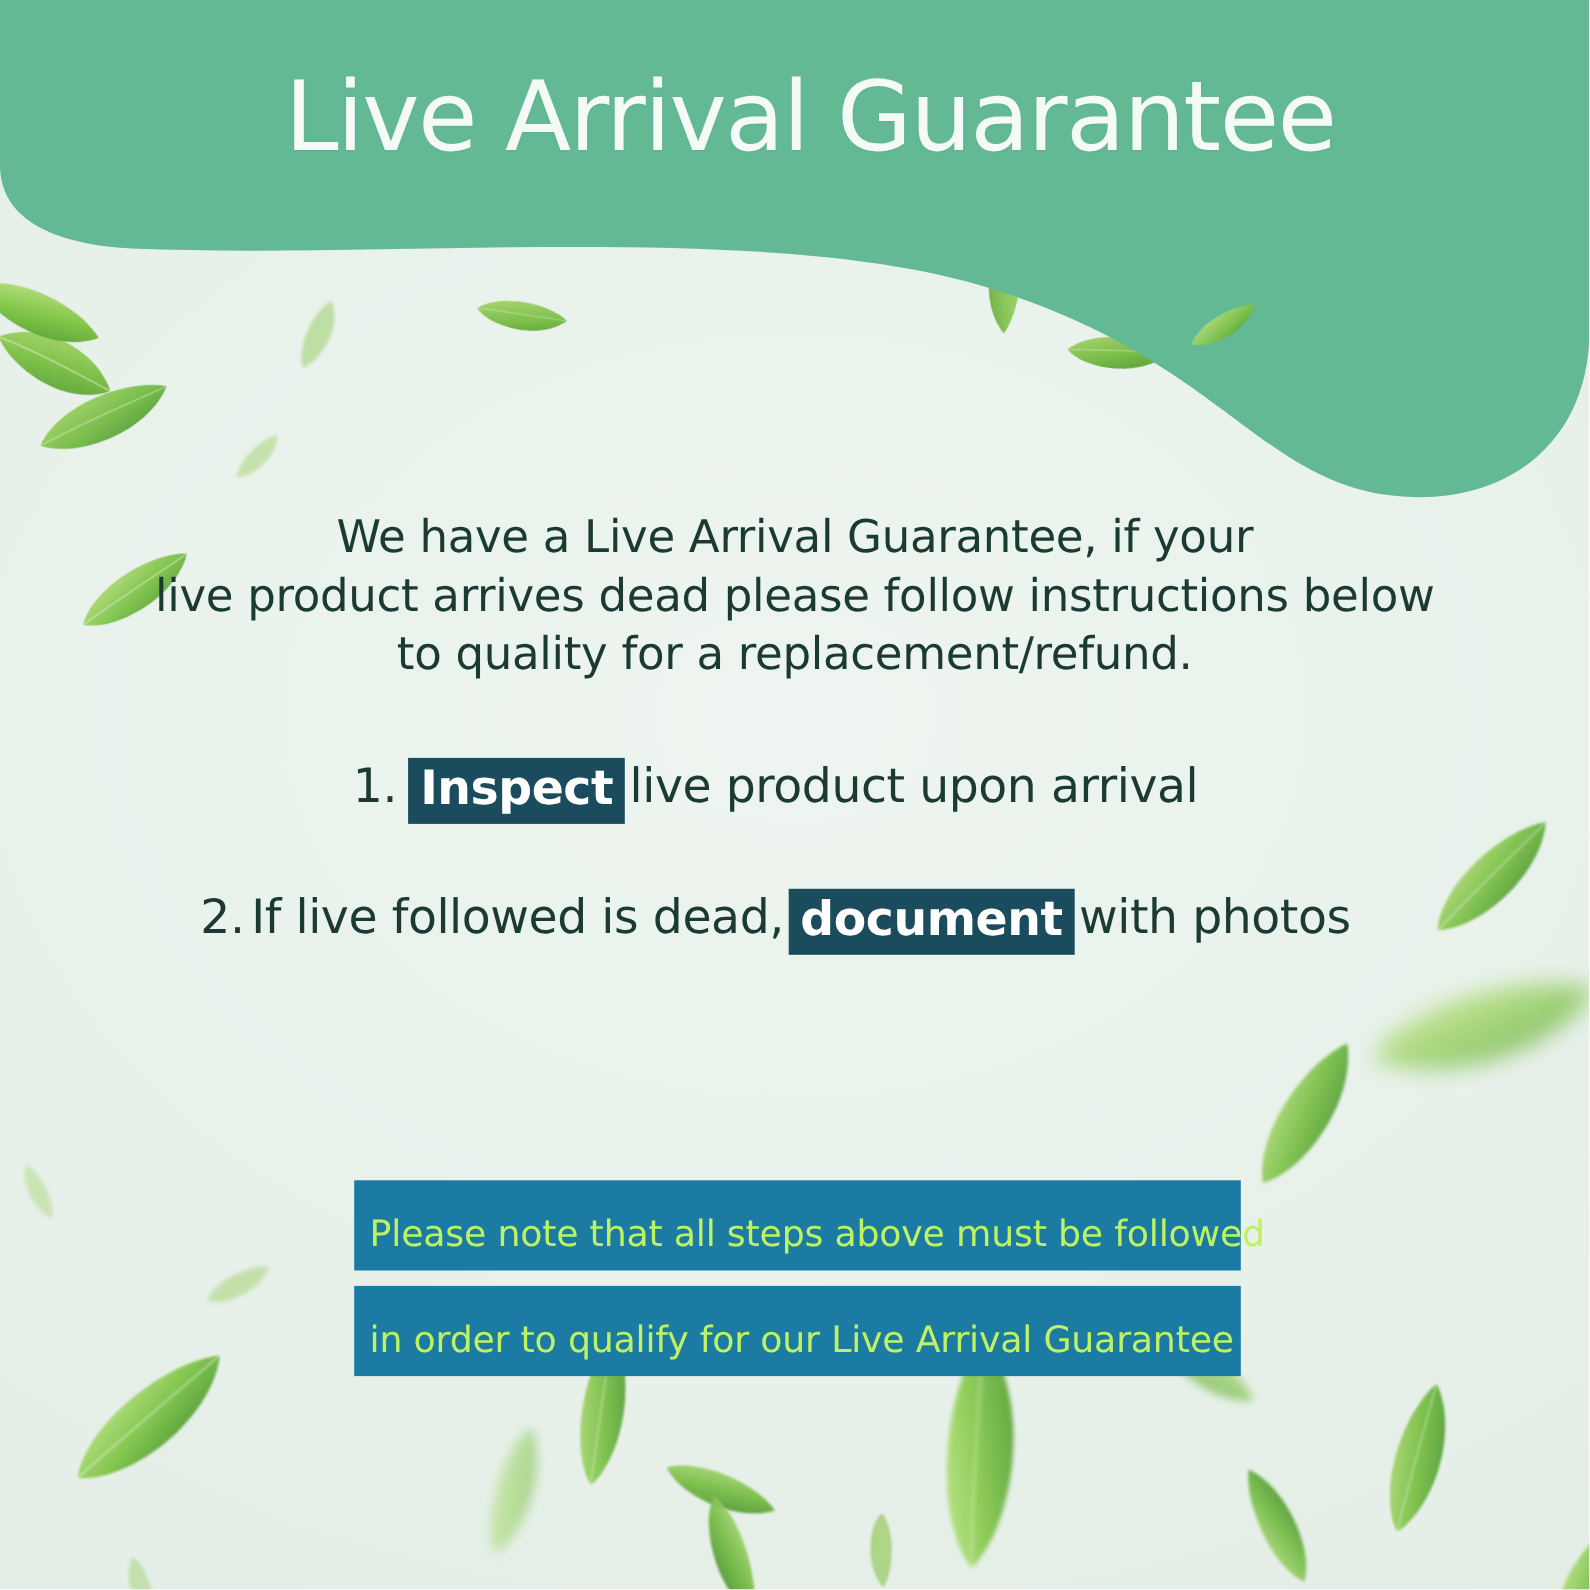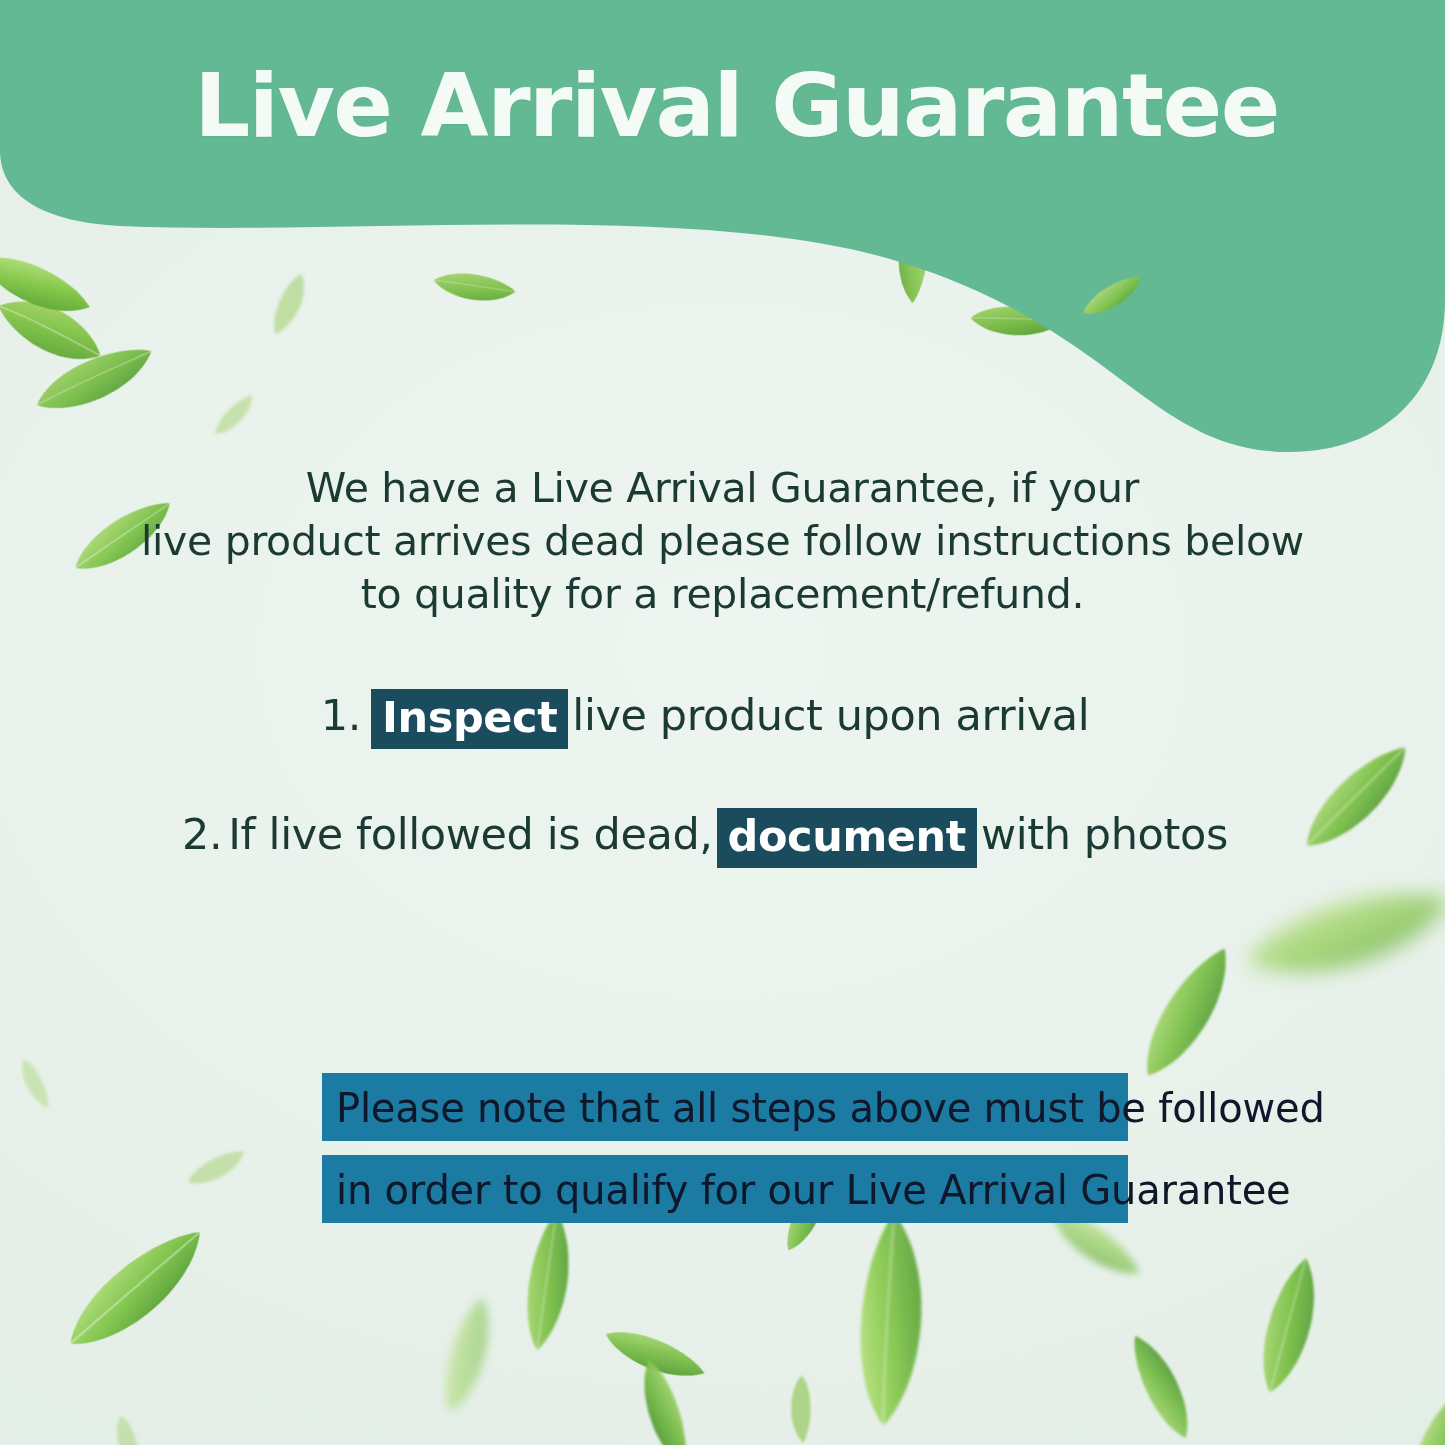--- a/index.html
+++ b/index.html
@@ -30,21 +30,21 @@
   .banner svg { display: block; width: 1445px; height: 520px; }
 
   .banner-title {
     position: absolute;
     left: 0; top: 62px;
     width: 1445px;
     text-align: center;
     z-index: 4;
     color: #f4faf6;
     font-family: "DejaVu Sans", sans-serif;
-    font-weight: bold;
+    font-weight: normal;
     font-size: 88px;
     letter-spacing: -1.5px;
     line-height: 1.0;
     padding-left: 28px;
     box-sizing: border-box;
     text-shadow: 0 1px 2px rgba(0,0,0,0.05);
   }
 
   
   .leaf-layer { position: absolute; inset: 0; z-index: 1; pointer-events: none; }
@@ -100,26 +100,26 @@
 
   
   .note {
     position: absolute;
     left: 322px; top: 1073px;
     width: 806px;
     z-index: 5;
   }
   .note-line {
     background: #1b7ba3;
-    color: #0f172a;
+    color: #bef264;
     font-family: "DejaVu Sans", sans-serif;
-    font-size: 40px;
+    font-size: 33px;
     line-height: 42px;
     letter-spacing: -0.2px;
-    padding: 14px 14px 12px 14px;
+    padding: 28px 14px 12px 14px;
     white-space: nowrap;
     box-sizing: border-box;
   }
   .note-line + .note-line { margin-top: 14px; }
 </style>
 </head>
 <body>
 
 <div id="canvas">
 

